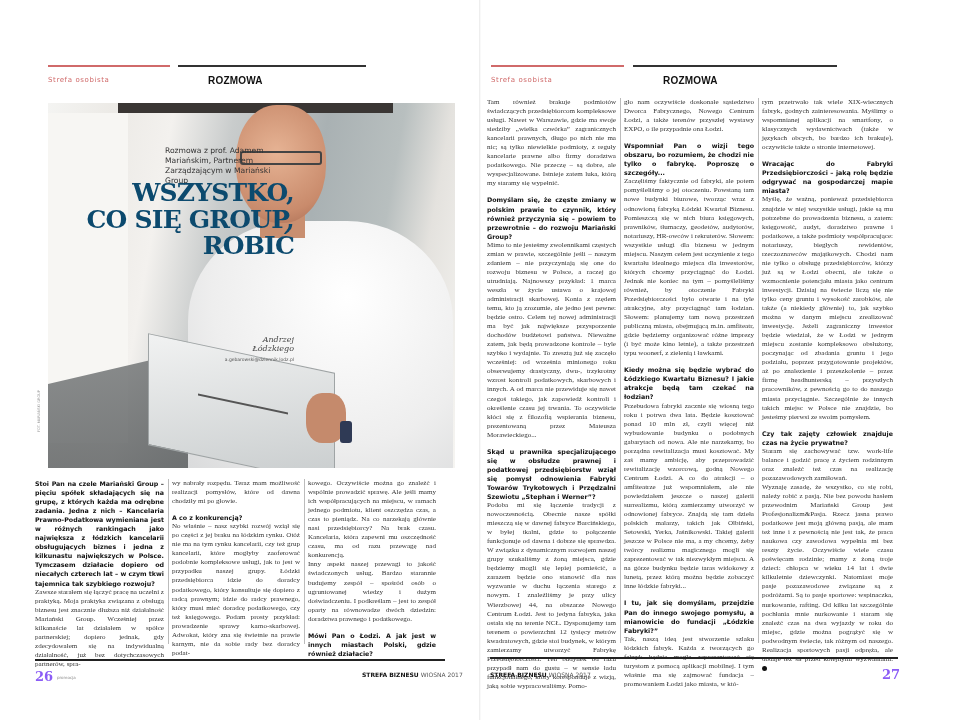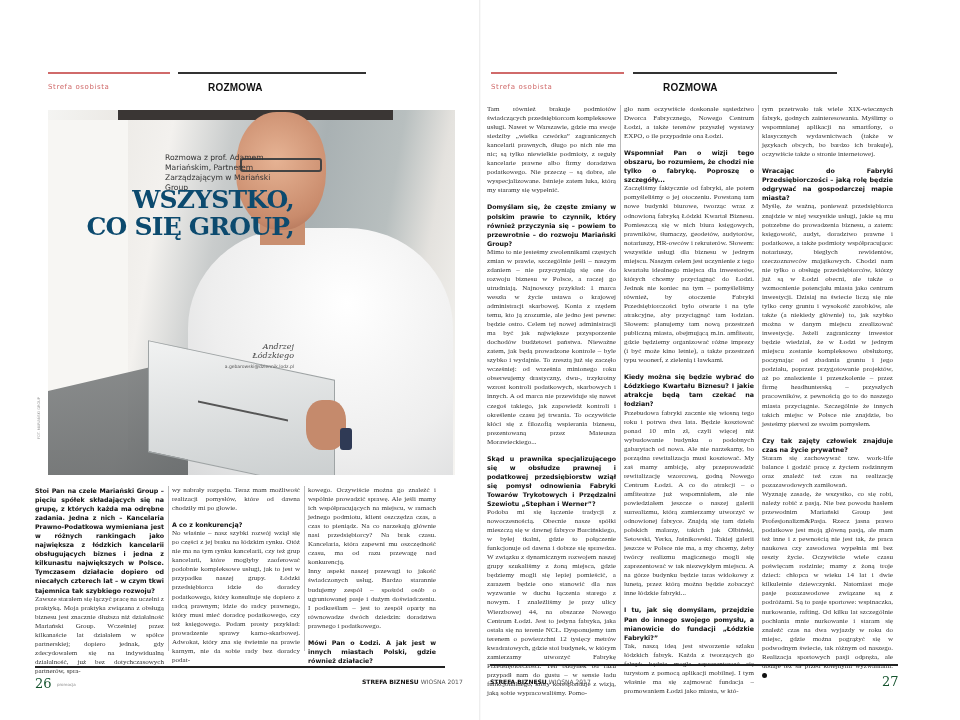--- a/index.html
+++ b/index.html
@@ -1,17 +1,17 @@
 <!DOCTYPE html>
 <html><head>
 <meta charset="utf-8">
 <style>
   html, body { margin:0; padding:0; background:#fff; }
   body { width:960px; height:720px; position:relative; overflow:hidden; font-family:"Liberation Serif", serif; color:#2a2a2a; }
-  .page { position:absolute; top:7px; height:558px; }
+  .page { position:absolute; top:0; height:558px; }
   .page-left { left:0; width:480px; }
   .page-right { left:480px; width:480px; }
   .spine { position:absolute; left:479px; top:0; width:2px; height:720px; background:linear-gradient(to right, #e8e8e8, #fff); }
 
   .hdr-red { position:absolute; height:2px; background:#d06a6a; }
   .hdr-dark { position:absolute; height:2px; background:#333; }
   .section-label { position:absolute; font-family:"DejaVu Sans", sans-serif; font-size:7px; color:#d06a6a; letter-spacing:0.6px; }
   .rubric { position:absolute; font-family:Liberation Sans, sans-serif; font-size:10px; font-weight:bold; color:#111; letter-spacing:0.2px;margin-left:30px; }
 
   .photo { position:absolute; left:48px; top:103px; width:407px; height:365px; overflow:hidden;
@@ -34,21 +34,21 @@
   .email { position:absolute; left:170px; top:357px; width:124px; text-align:right; font-family:"DejaVu Sans", sans-serif; font-size:4.5px; color:#555; }
   .credit { position:absolute; left:37px; top:432px; font-family:"DejaVu Sans", sans-serif; font-size:3.5px; color:#999; transform:rotate(-90deg); transform-origin:left top; white-space:nowrap; }
 
   .col { position:absolute; font-size:7.05px; line-height:9.05px; color:#333; text-align:justify; }
   .col p { margin:0; }
   .col .q { font-family:"DejaVu Sans", sans-serif; font-weight:bold; font-size:6.3px; line-height:9.05px; color:#111; }
   .col .gap { height:7px; }
   .col-rule { position:absolute; width:1px; background:#bbb; }
 
   .foot-rule { position:absolute; height:2px; background:#222; }
-  .page-num { position:absolute; font-family:"DejaVu Serif", serif; font-weight:normal; font-size:13px; color:#14532d;text-align:right; }
+  .page-num { position:absolute; font-family:"DejaVu Serif", serif; font-weight:bold; font-size:13px; color:#8b5cf6;text-align:right; }
   .page-num-note { position:absolute; font-family:"DejaVu Sans", sans-serif; font-size:4px; color:#888; }
   .mag { position:absolute; font-family:"DejaVu Sans", sans-serif; font-size:6px; color:#111; }
   .mag b { font-weight:bold; }
   .mag span.iss { color:#555; margin-left:2px; }
   .end-dot { display:inline-block; width:5px; height:5px; border-radius:50%; background:#111; vertical-align:middle; }
 </style>
 </head>
 <body>
 
 <div class="page page-left">
@@ -68,20 +68,21 @@
     <div class="book"></div>
     <div class="book-line"></div>
     <div class="hand"></div>
     <div class="watch"></div>
   </div>
 
   <div class="intro">Rozmowa z prof. Adamem Mariańskim, Partnerem Zarządzającym w Mariański Group</div>
   <div class="headline">
     <div>WSZYSTKO,</div>
     <div>CO SIĘ GROUP,</div>
+    <div>ROBIĆ</div>
   </div>
   <div class="byline">
     <div>Andrzej</div>
     <div>Łódzkiego</div>
   </div>
   <div class="email">a.gebarowski@dziennik.lodz.pl</div>
   <div class="credit">FOT. MARIAŃSKI GROUP</div>
 
   <div class="col" id="lc0" style="left:35px; top:479px; width:129px;">
       <p class="q"><span>Stoi Pan na czele Mariański Group – pięciu spółek składających się na grupę, z których każda ma odrębne zadania. Jedna z nich – Kancelaria Prawno-Podatkowa wymieniana jest w różnych rankingach jako największa z łódzkich kancelarii obsługujących biznes i jedna z kilkunastu największych w Polsce. Tymczasem działacie dopiero od niecałych czterech lat – w czym tkwi tajemnica tak szybkiego rozwoju?</span></p>
@@ -90,21 +91,21 @@
   <div class="col-rule" style="left:168px; top:479px; height:165px;"></div>
   <div class="col" id="lc1" style="left:172px; top:479px; width:128px;">
       <p class="a"><span>wy nabrały rozpędu. Teraz mam możliwość realizacji pomysłów, które od dawna chodziły mi po głowie.</span></p>
       <div class="gap"></div>
       <p class="q"><span>A co z konkurencją?</span></p>
       <p class="a"><span>No właśnie – nasz szybki rozwój wziął się po części z jej braku na łódzkim rynku. Otóż nie ma na tym rynku kancelarii, czy też grup kancelarii, które mogłyby zaoferować podobnie kompleksowe usługi, jak to jest w przypadku naszej grupy. Łódzki przedsiębiorca idzie do doradcy podatkowego, który konsultuje się dopiero z radcą prawnym; idzie do radcy prawnego, który musi mieć doradcę podatkowego, czy też księgowego. Podam prosty przykład: prowadzenie sprawy karno-skarbowej. Adwokat, który zna się świetnie na prawie karnym, nie da sobie rady bez doradcy podat-</span></p>
     </div>
   <div class="col-rule" style="left:304px; top:479px; height:165px;"></div>
   <div class="col" id="lc2" style="left:308px; top:479px; width:128px;">
       <p class="a"><span>kowego. Oczywiście można go znaleźć i wspólnie prowadzić sprawę. Ale jeśli mamy ich współpracujących na miejscu, w ramach jednego podmiotu, klient oszczędza czas, a czas to pieniądz. Na co narzekają głównie nasi przedsiębiorcy? Na brak czasu. Kancelaria, która zapewni mu oszczędność czasu, ma od razu przewagę nad konkurencją.</span></p>
-      <p class="a"><span>Inny aspekt naszej przewagi to jakość świadczonych usług. Bardzo starannie budujemy zespół – spośród osób o ugruntowanej pasje i dużym doświadczeniu. I podkreślam – jest to zespół oparty na równowadze dwóch dziedzin: doradztwa prawnego i podatkowego.</span></p>
+      <p class="a"><span>Inny aspekt naszej przewagi to jakość świadczonych usług. Bardzo starannie budujemy zespół – spośród osób o ugruntowanej wiedzy i dużym doświadczeniu. I podkreślam – jest to zespół oparty na równowadze dwóch dziedzin: doradztwa prawnego i podatkowego.</span></p>
       <div class="gap"></div>
       <p class="q"><span>Mówi Pan o Łodzi. A jak jest w innych miastach Polski, gdzie również działacie?</span></p>
     </div>
 
   <div class="foot-rule" style="left:35px; top:659px; width:410px;"></div>
   <div class="page-num" style="left:35px; top:669px;">26</div>
   <div class="page-num-note" style="left:57px; top:675px;">promocja</div>
   <div class="mag" style="left:362px; top:671px;">
     <b>STREFA BIZNESU</b><span class="iss">WIOSNA 2017</span>
   </div>

